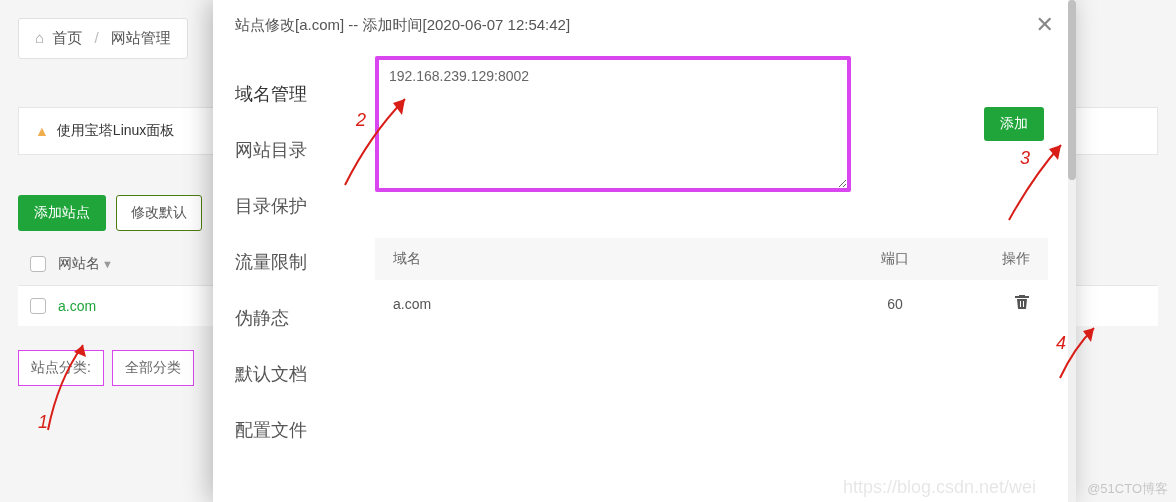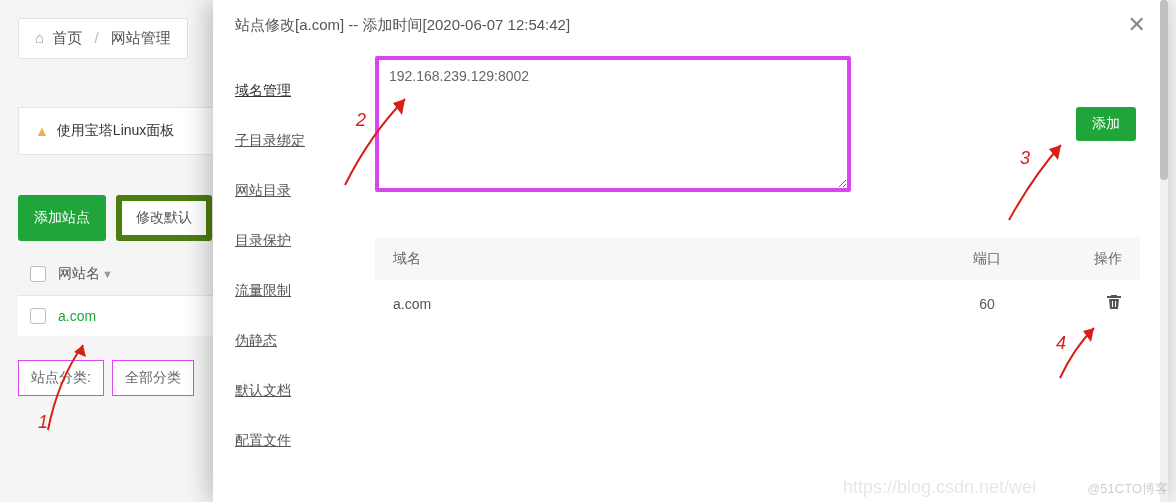--- a/index.html
+++ b/index.html
@@ -67,21 +67,21 @@
       color: #fff;
       border: none;
       padding: 8px 16px;
       border-radius: 3px;
       font-size: 14px;
       cursor: pointer;
     }
     .btn-default {
       background: #fff;
       color: #555;
-      border: 6px solid #4d7c0f;
+      border: 1px solid #4d7c0f;
       padding: 8px 14px;
       border-radius: 3px;
       font-size: 14px;
       cursor: pointer;
     }
     .back-table {
       margin-top: 12px;
     }
     .back-th {
       padding: 12px 12px;
@@ -118,21 +118,21 @@
       padding: 8px 12px;
       background: #fff;
       color: #666;
     }
     .caret-down { color:#999; margin-left:2px; font-size:11px;}
     
     .modal {
       position: absolute;
       left: 213px;
       top: 0;
-      width: 955px;
+      width: 863px;
       height: 502px;
       background: #fff;
       box-shadow: -4px 0 24px rgba(0,0,0,0.25);
       display: flex;
       flex-direction: column;
     }
     .modal-header {
       padding: 14px 22px 12px;
       display: flex;
       align-items: center;
@@ -152,23 +152,22 @@
       flex: 1;
       overflow: hidden;
     }
     .side-nav {
       width: 154px;
       padding-top: 18px;
     }
     .nav-item {
       padding: 16px 22px;
       color: #555;
-      font-size: 14px;
-      cursor: pointer;
-      text-decoration: underline;
+      font-size: 18px;
+      cursor: pointer;
     }
     .nav-item.active {
       color: #333;
     }
     .main-content {
       flex: 1;
       padding: 8px 28px 8px 8px;
     }
     .domain-input-row {
       display: flex;
@@ -315,21 +314,20 @@
 </div>
 
 <div class="modal">
   <div class="modal-header">
     <span>站点修改[a.com] -- 添加时间[2020-06-07 12:54:42]</span>
     <span class="close-x">✕</span>
   </div>
   <div class="modal-body">
     <div class="side-nav">
       <div class="nav-item active">域名管理</div>
-      <div class="nav-item">子目录绑定</div>
       <div class="nav-item">网站目录</div>
       <div class="nav-item">目录保护</div>
       <div class="nav-item">流量限制</div>
       <div class="nav-item">伪静态</div>
       <div class="nav-item">默认文档</div>
       <div class="nav-item">配置文件</div>
     </div>
     <div class="main-content">
       <div class="domain-input-row">
         <textarea class="domain-textarea" id="domain-ta" style="">192.168.239.129:8002</textarea>

